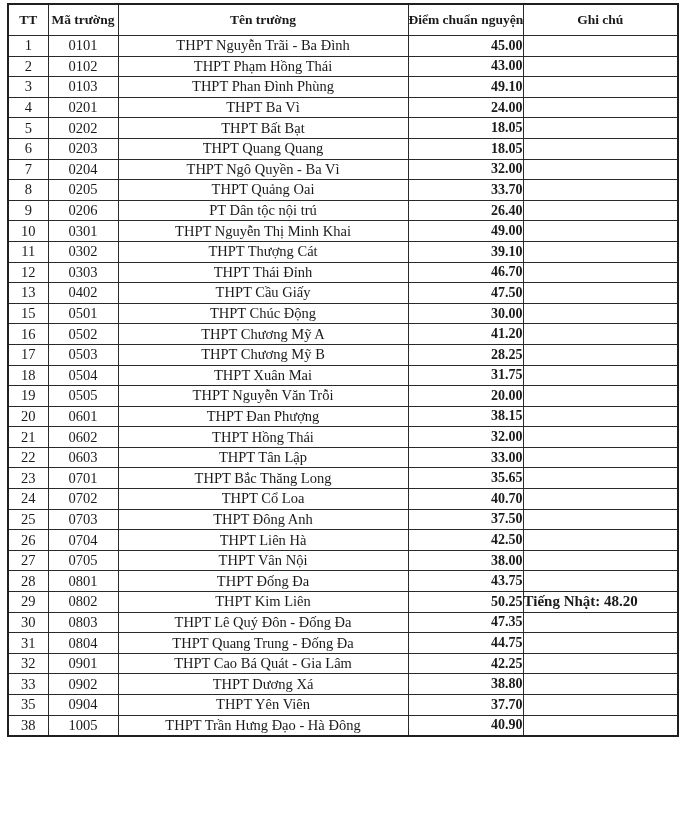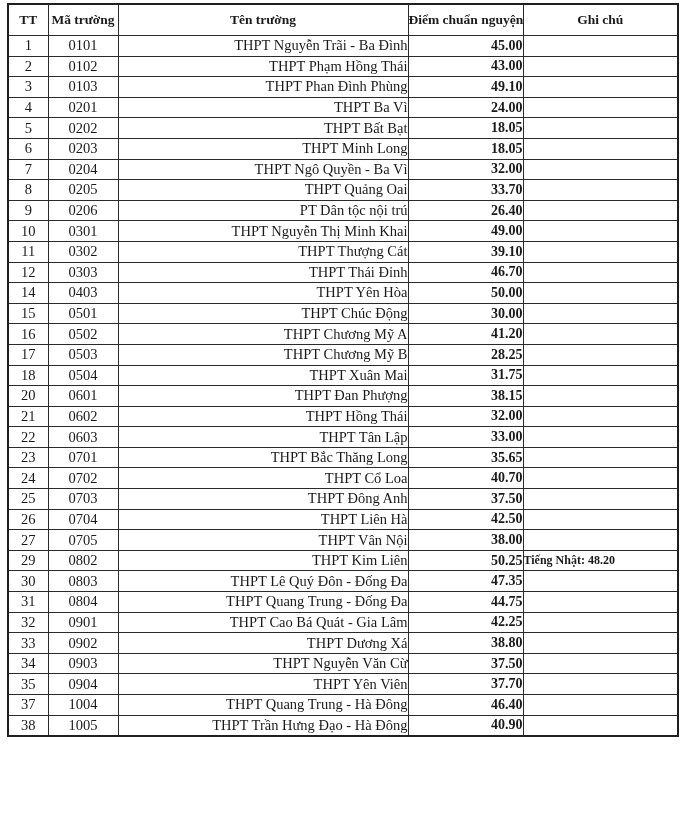--- a/index.html
+++ b/index.html
@@ -43,33 +43,33 @@
   }
   tbody td {
     height: 19.6px;
     font-size: 14.5px;
     vertical-align: middle;
   }
   td.c-tt, td.c-code {
     text-align: center;
   }
   td.c-name {
-    text-align: right;
+    text-align: center;
     padding-left: 9px;
   }
   td.c-score {
     text-align: right;
     font-weight: bold;
     font-size: 14px;
   }
   td.c-note {
     text-align: left;
     padding-left: 6px;
     font-weight: bold;
-    font-size: 12px;
+    font-size: 15px;
     margin-top: 20px;
   }
   col.w-tt    { width: 40px; }
   col.w-code  { width: 70px; }
   col.w-name  { width: 290px; }
   col.w-score { width: 115px; }
   col.w-note  { width: 155px; }
 </style>
 </head>
 <body>
@@ -124,21 +124,21 @@
         <tr>
           <td class="c-tt">5</td>
           <td class="c-code">0202</td>
           <td class="c-name">THPT Bất Bạt</td>
           <td class="c-score">18.05</td>
           <td class="c-note"></td>
         </tr>
         <tr>
           <td class="c-tt">6</td>
           <td class="c-code">0203</td>
-          <td class="c-name">THPT Minh Long</td>
+          <td class="c-name">THPT Quang Quang</td>
           <td class="c-score">18.05</td>
           <td class="c-note"></td>
         </tr>
         <tr>
           <td class="c-tt">7</td>
           <td class="c-code">0204</td>
           <td class="c-name">THPT Ngô Quyền - Ba Vì</td>
           <td class="c-score">32.00</td>
           <td class="c-note"></td>
         </tr>
@@ -171,24 +171,24 @@
           <td class="c-note"></td>
         </tr>
         <tr>
           <td class="c-tt">12</td>
           <td class="c-code">0303</td>
           <td class="c-name">THPT Thái Đỉnh</td>
           <td class="c-score">46.70</td>
           <td class="c-note"></td>
         </tr>
         <tr>
-          <td class="c-tt">14</td>
-          <td class="c-code">0403</td>
-          <td class="c-name">THPT Yên Hòa</td>
-          <td class="c-score">50.00</td>
+          <td class="c-tt">13</td>
+          <td class="c-code">0402</td>
+          <td class="c-name">THPT Cầu Giấy</td>
+          <td class="c-score">47.50</td>
           <td class="c-note"></td>
         </tr>
         <tr>
           <td class="c-tt">15</td>
           <td class="c-code">0501</td>
           <td class="c-name">THPT Chúc Động</td>
           <td class="c-score">30.00</td>
           <td class="c-note"></td>
         </tr>
         <tr>
@@ -206,20 +206,27 @@
           <td class="c-note"></td>
         </tr>
         <tr>
           <td class="c-tt">18</td>
           <td class="c-code">0504</td>
           <td class="c-name">THPT Xuân Mai</td>
           <td class="c-score">31.75</td>
           <td class="c-note"></td>
         </tr>
         <tr>
+          <td class="c-tt">19</td>
+          <td class="c-code">0505</td>
+          <td class="c-name">THPT Nguyễn Văn Trỗi</td>
+          <td class="c-score">20.00</td>
+          <td class="c-note"></td>
+        </tr>
+        <tr>
           <td class="c-tt">20</td>
           <td class="c-code">0601</td>
           <td class="c-name">THPT Đan Phượng</td>
           <td class="c-score">38.15</td>
           <td class="c-note"></td>
         </tr>
         <tr>
           <td class="c-tt">21</td>
           <td class="c-code">0602</td>
           <td class="c-name">THPT Hồng Thái</td>
@@ -259,20 +266,27 @@
           <td class="c-code">0704</td>
           <td class="c-name">THPT Liên Hà</td>
           <td class="c-score">42.50</td>
           <td class="c-note"></td>
         </tr>
         <tr>
           <td class="c-tt">27</td>
           <td class="c-code">0705</td>
           <td class="c-name">THPT Vân Nội</td>
           <td class="c-score">38.00</td>
+          <td class="c-note"></td>
+        </tr>
+        <tr>
+          <td class="c-tt">28</td>
+          <td class="c-code">0801</td>
+          <td class="c-name">THPT Đống Đa</td>
+          <td class="c-score">43.75</td>
           <td class="c-note"></td>
         </tr>
         <tr>
           <td class="c-tt">29</td>
           <td class="c-code">0802</td>
           <td class="c-name">THPT Kim Liên</td>
           <td class="c-score">50.25</td>
           <td class="c-note">Tiếng Nhật: 48.20</td>
         </tr>
         <tr>
@@ -297,38 +311,24 @@
           <td class="c-note"></td>
         </tr>
         <tr>
           <td class="c-tt">33</td>
           <td class="c-code">0902</td>
           <td class="c-name">THPT Dương Xá</td>
           <td class="c-score">38.80</td>
           <td class="c-note"></td>
         </tr>
         <tr>
-          <td class="c-tt">34</td>
-          <td class="c-code">0903</td>
-          <td class="c-name">THPT Nguyễn Văn Cừ</td>
-          <td class="c-score">37.50</td>
-          <td class="c-note"></td>
-        </tr>
-        <tr>
           <td class="c-tt">35</td>
           <td class="c-code">0904</td>
           <td class="c-name">THPT Yên Viên</td>
           <td class="c-score">37.70</td>
-          <td class="c-note"></td>
-        </tr>
-        <tr>
-          <td class="c-tt">37</td>
-          <td class="c-code">1004</td>
-          <td class="c-name">THPT Quang Trung - Hà Đông</td>
-          <td class="c-score">46.40</td>
           <td class="c-note"></td>
         </tr>
         <tr>
           <td class="c-tt">38</td>
           <td class="c-code">1005</td>
           <td class="c-name">THPT Trần Hưng Đạo - Hà Đông</td>
           <td class="c-score">40.90</td>
           <td class="c-note"></td>
         </tr>
       </tbody>

